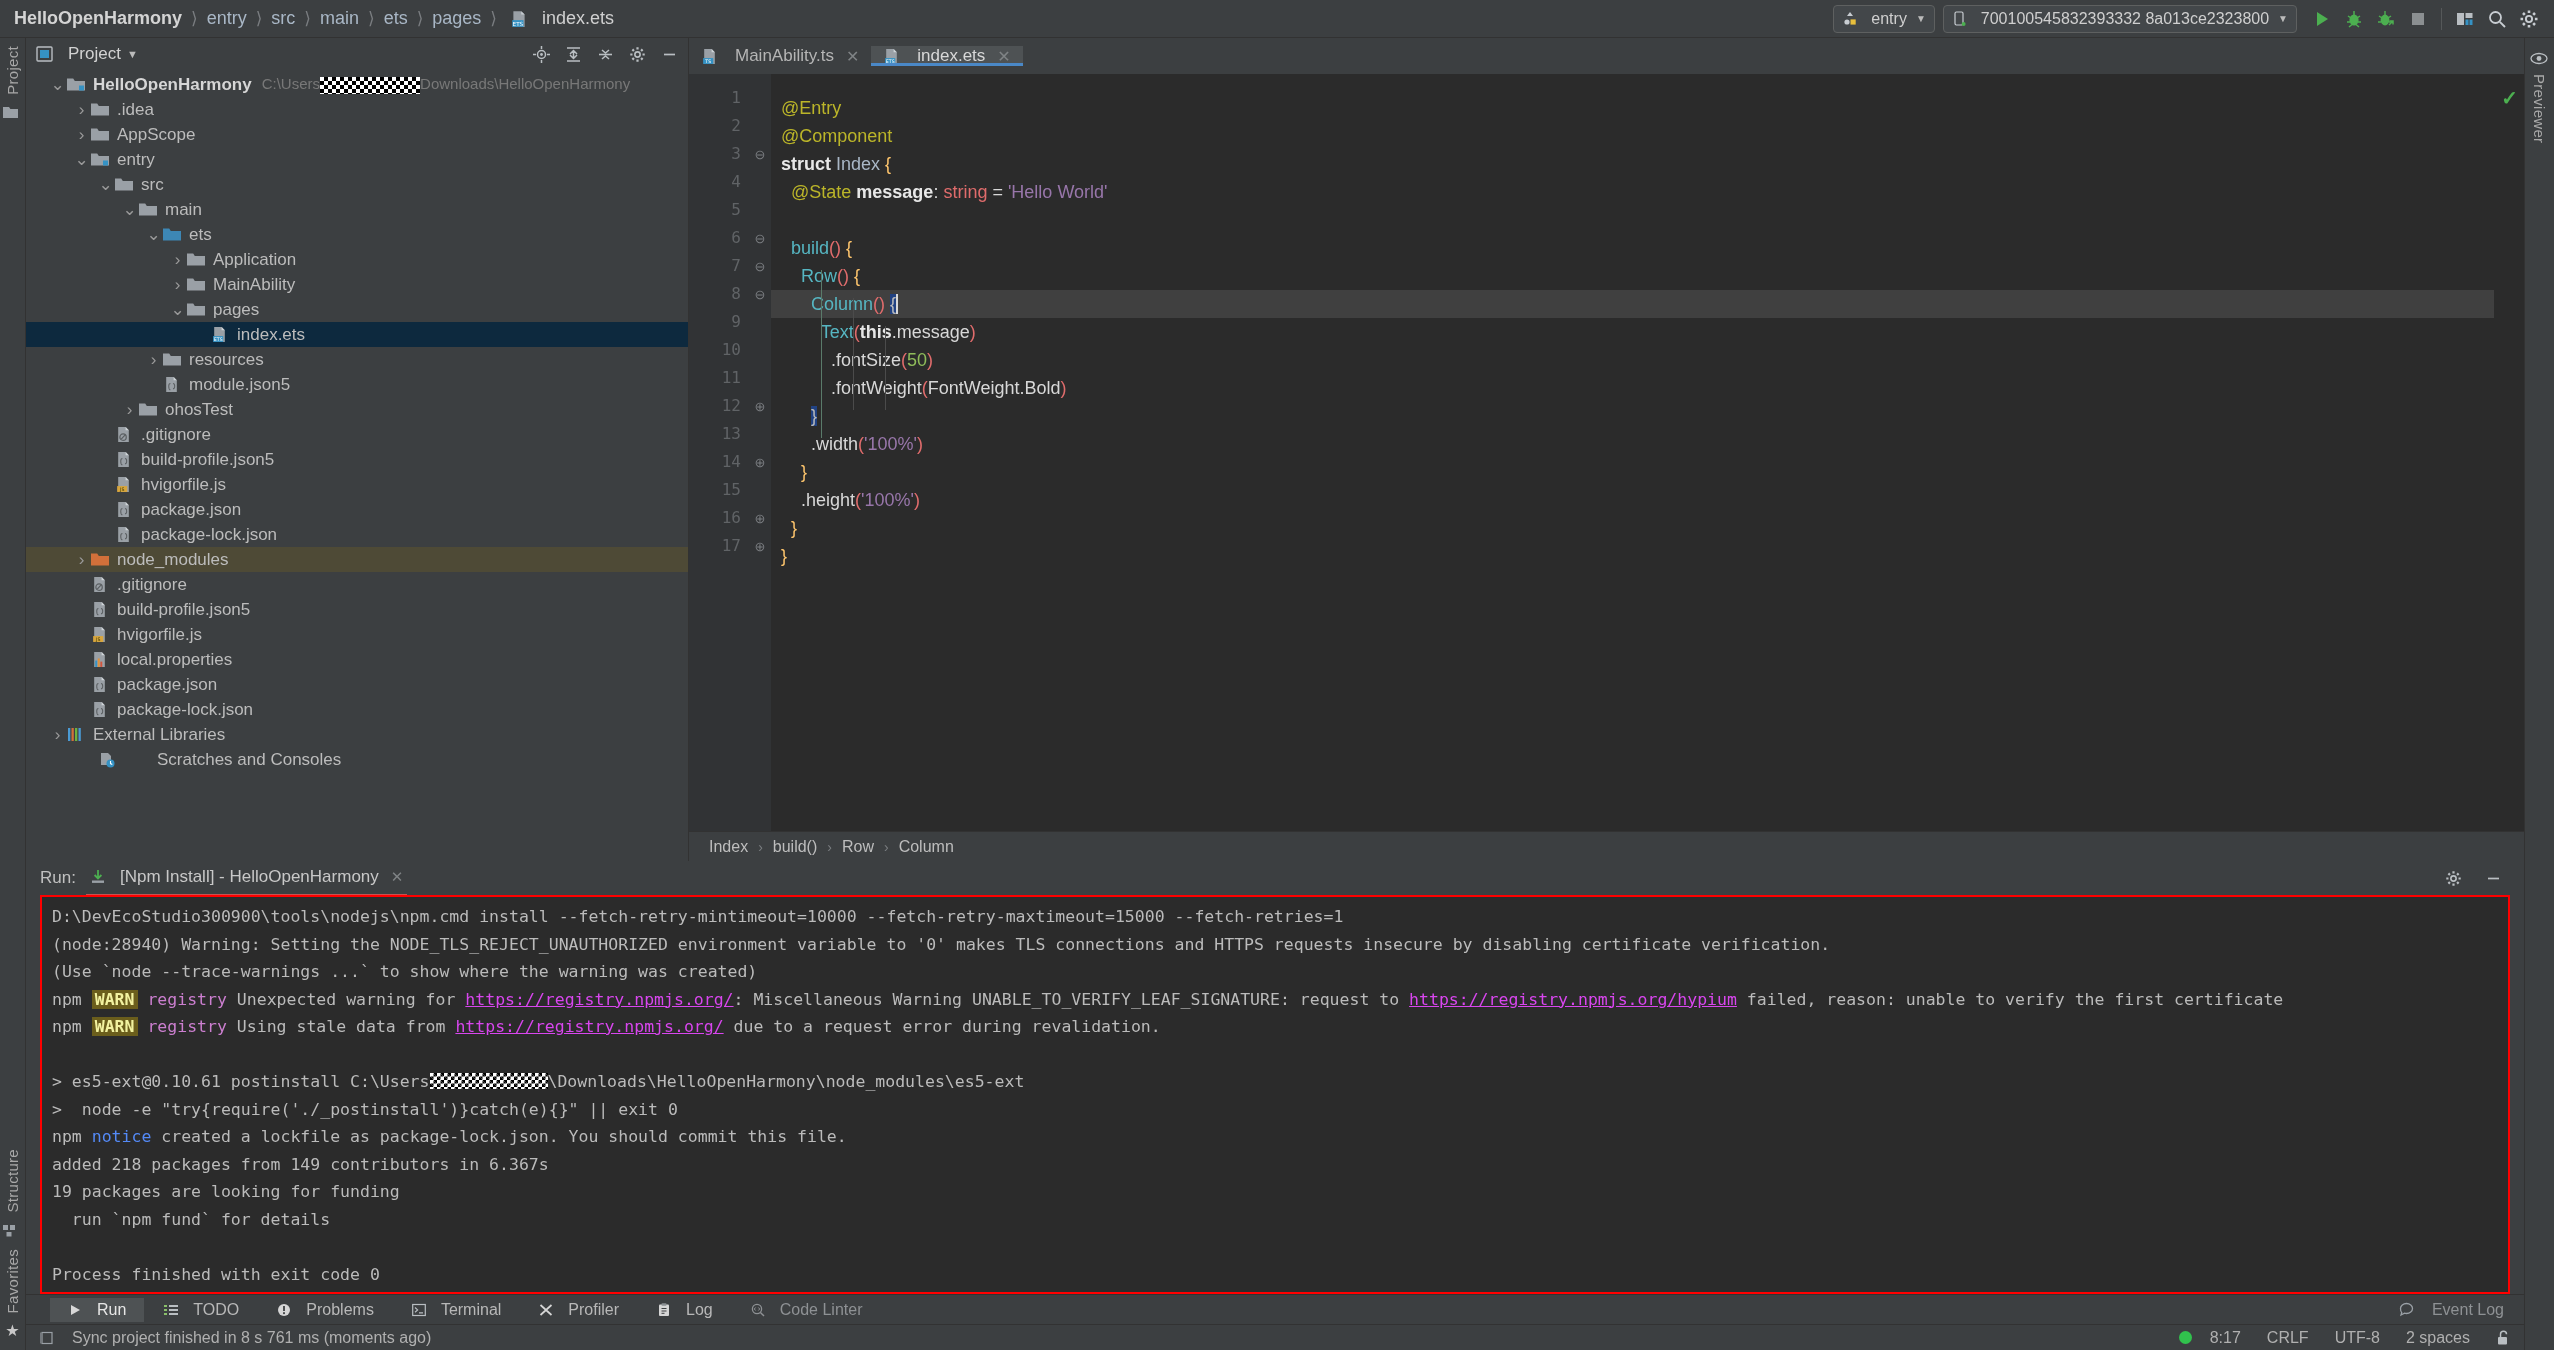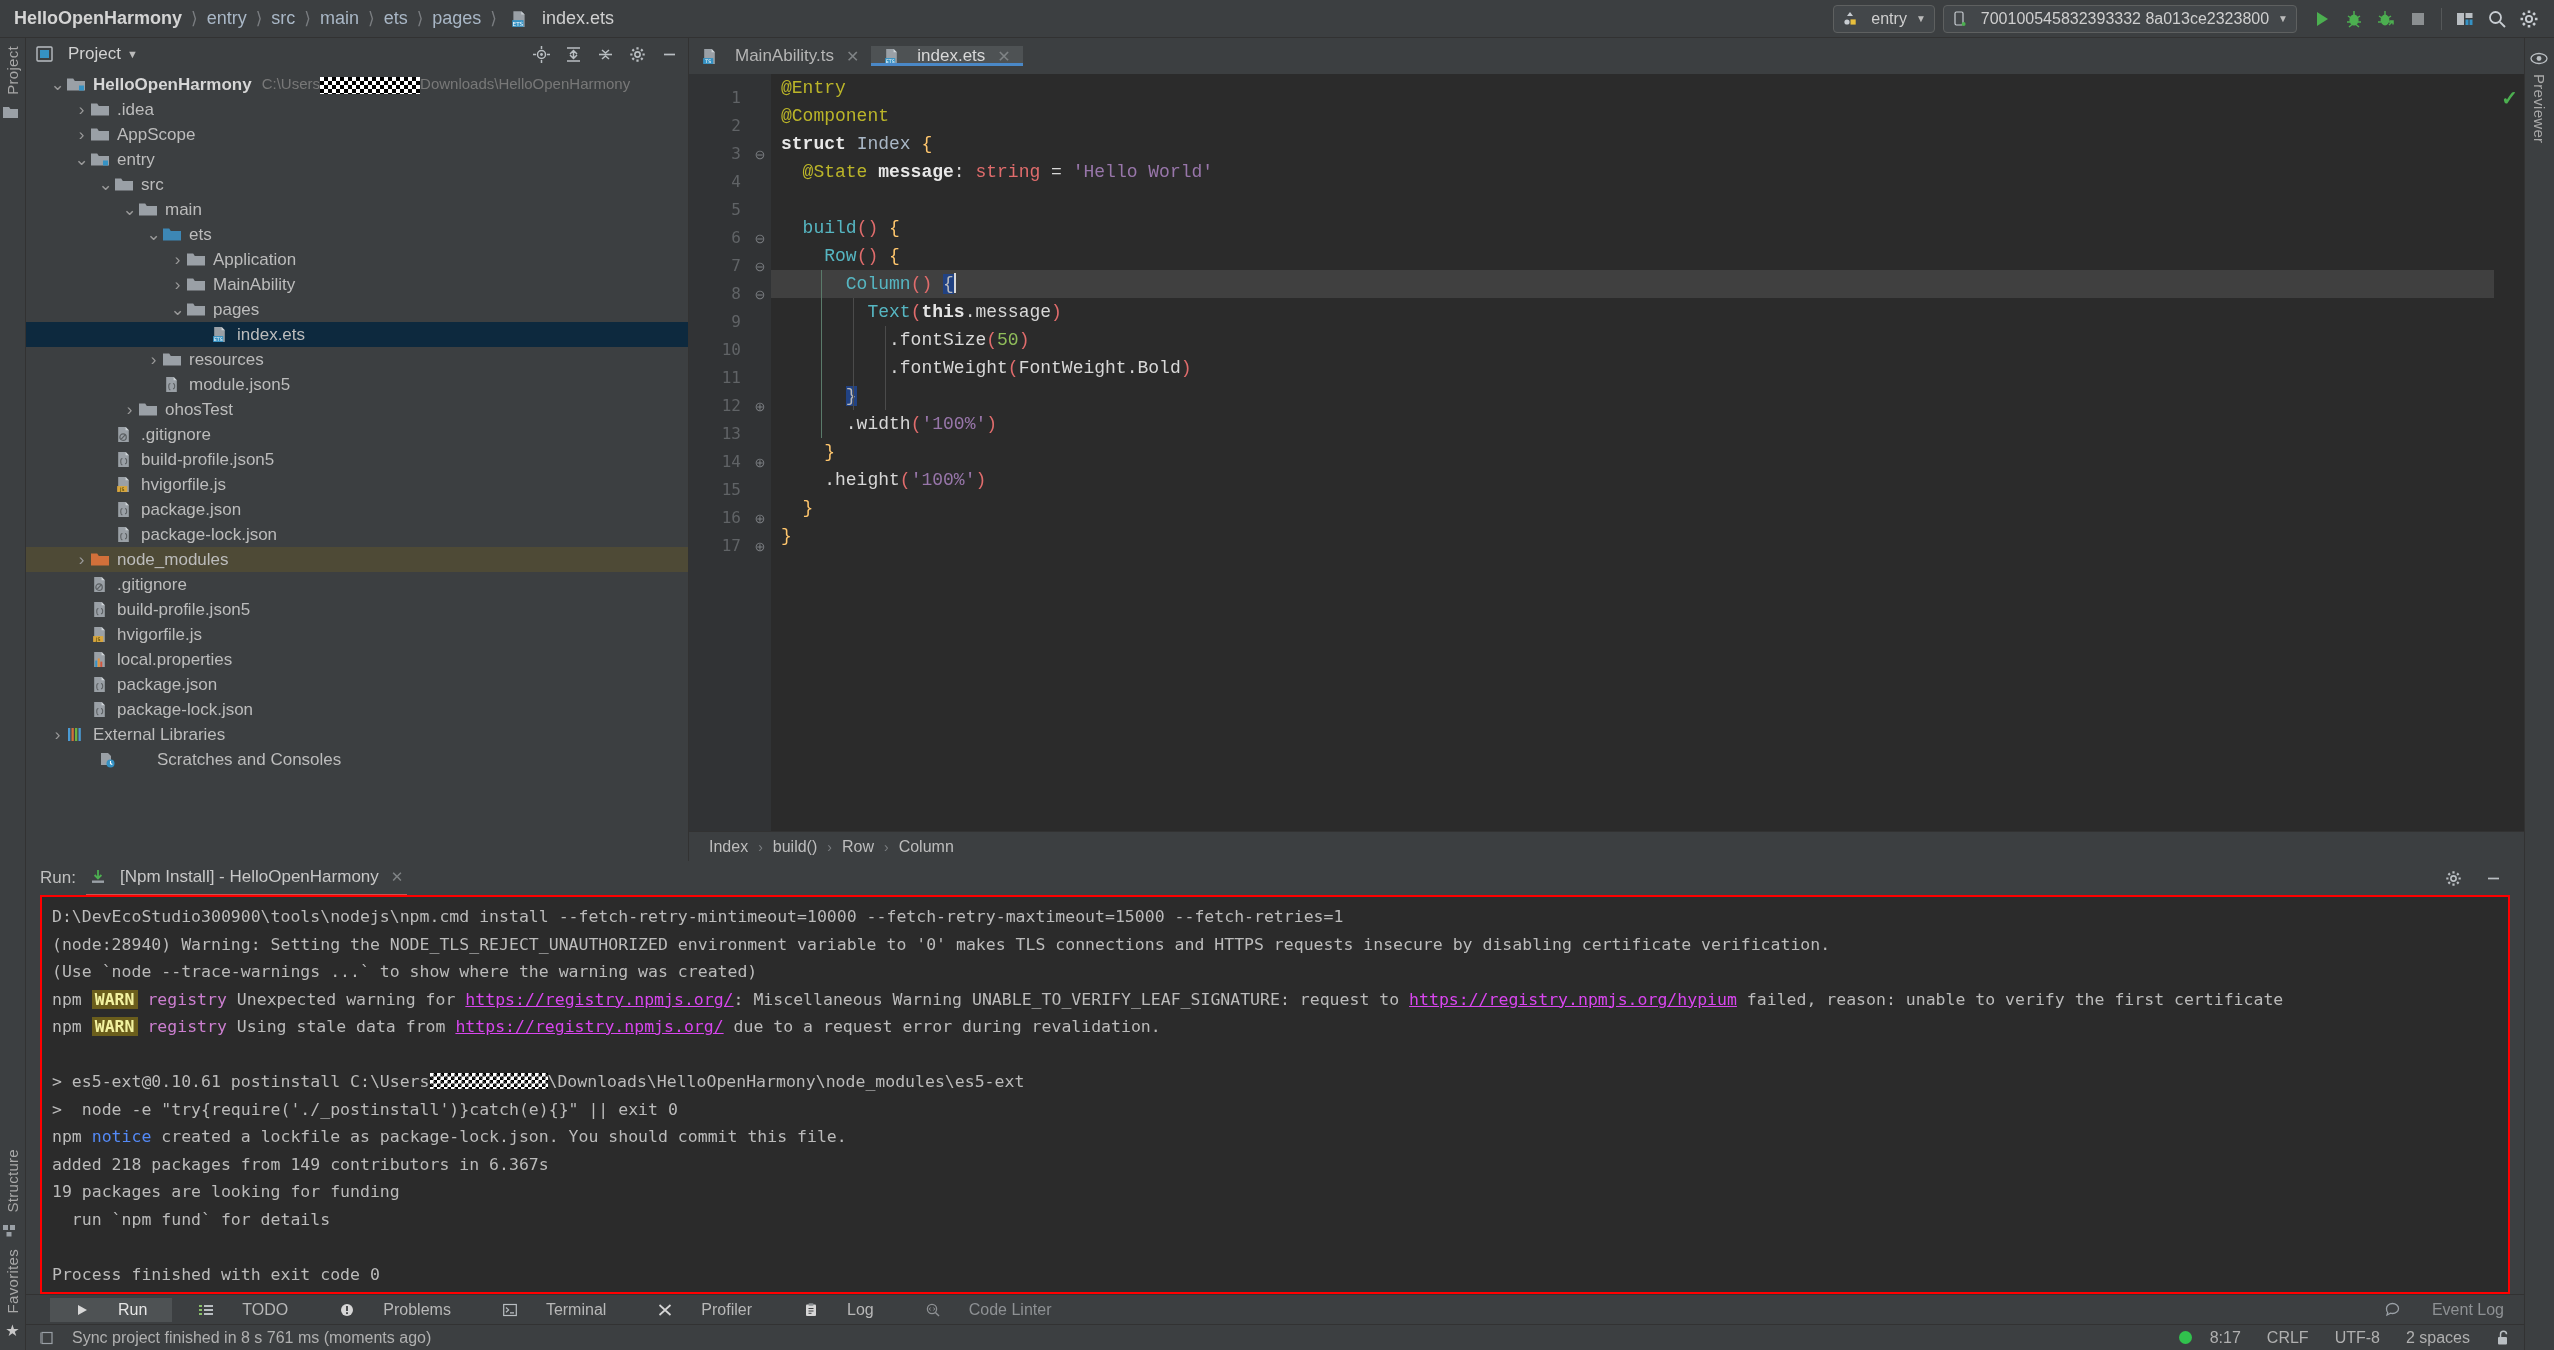--- a/index.html
+++ b/index.html
@@ -83,21 +83,21 @@
   .tab { display: flex; align-items: center; gap: 8px; padding: 0 12px; font-size: 17px; color: #b5b5b5; cursor: pointer; position: relative; }
   .tab.active { background: #4e5254; color: #d8d8d8; }
   .tab.active::after { content:""; position:absolute; left:0; right:0; bottom:0; height:3px; background:#4a88c7; }
   .tab .x { color: #7f8385; font-size: 16px; margin-left: 4px; }
 
   .codewrap { flex: 1 1 auto; display: flex; position: relative; min-height: 0; background: #2b2b2b; }
   .gutter { width: 60px; background: #313335; flex: 0 0 60px; padding-top: 10px; text-align: right; }
   .gnum { height: 28px; line-height: 28px; font-family: "DejaVu Sans Mono", monospace; font-size: 16px; color: #606366; padding-right: 8px; }
   .foldcol { width: 22px; background: #313335; flex: 0 0 22px; padding-top: 10px; position: relative; }
   .foldmark { height: 28px; display: flex; align-items: center; justify-content: center; color: #7a7d80; font-size: 13px; }
-  .code { flex: 1 1 auto; padding-top: 0; font-family: Liberation Mono, monospace; font-size: 18px; position: relative; overflow: hidden; }
+  .code { flex: 1 1 auto; padding-top: 20px; font-family: Liberation Sans, sans-serif; font-size: 18px; position: relative; overflow: hidden; }
   .cline { height: 28px; line-height: 28px; white-space: pre; padding-left: 10px; }
   .cline.cur { background: #404040; }
   .tok-ann { color: #bbb529; }
   .tok-kw { color: #e8e8e8; font-weight: bold; }
   .tok-type { color: #a9b7c6; }
   .tok-fn { color: #56b6c2; }
   .tok-str { color: #9876aa; }
   .tok-num { color: #8fbc5a; }
   .tok-br { color: #ffc66d; }
   .tok-paren { color: #e06c6c; }
@@ -139,21 +139,21 @@
   .c-censor {
     display: inline-block; width: 118px; height: 16px; vertical-align: -2px;
     background-image:
       linear-gradient(45deg,#000 25%,transparent 25%,transparent 75%,#000 75%),
       linear-gradient(45deg,#000 25%,#fff 25%,#fff 75%,#000 75%);
     background-size: 7px 7px; background-position: 0 0, 3.5px 3.5px;
   }
 
   
   .bottools { height: 30px; background: #3c3f41; display: flex; align-items: center; gap: 2px; padding-left: 24px; flex: 0 0 30px; border-top: 1px solid #323232;}
-  .btab { display: flex; align-items: center; gap: 21px; padding: 3px 25px; font-size: 16px; color: #b8b8b8; cursor: pointer; }
+  .btab { display: flex; align-items: center; gap: 7px; padding: 3px 18px; font-size: 16px; color: #b8b8b8; cursor: pointer; }
   .btab.active { background: #4e5254; color: #e6e6e6; }
   .btab.dim { color: #8e9194; }
   .bottools .sp { margin-left: auto; }
 
   .statusbar { height: 26px; background: #3c3f41; display: flex; align-items: center; padding-left: 10px; gap: 10px; flex: 0 0 26px; border-top: 1px solid #323232; font-size: 16px; color: #b0b0b0;}
   .statusbar .sp { margin-left: auto; }
   .st-item { padding: 0 8px; cursor: pointer; }
   .greendot { width: 13px; height: 13px; border-radius: 50%; background: #31c24d; }
 
   .star { color: #c8c8c8; font-size: 16px; }

